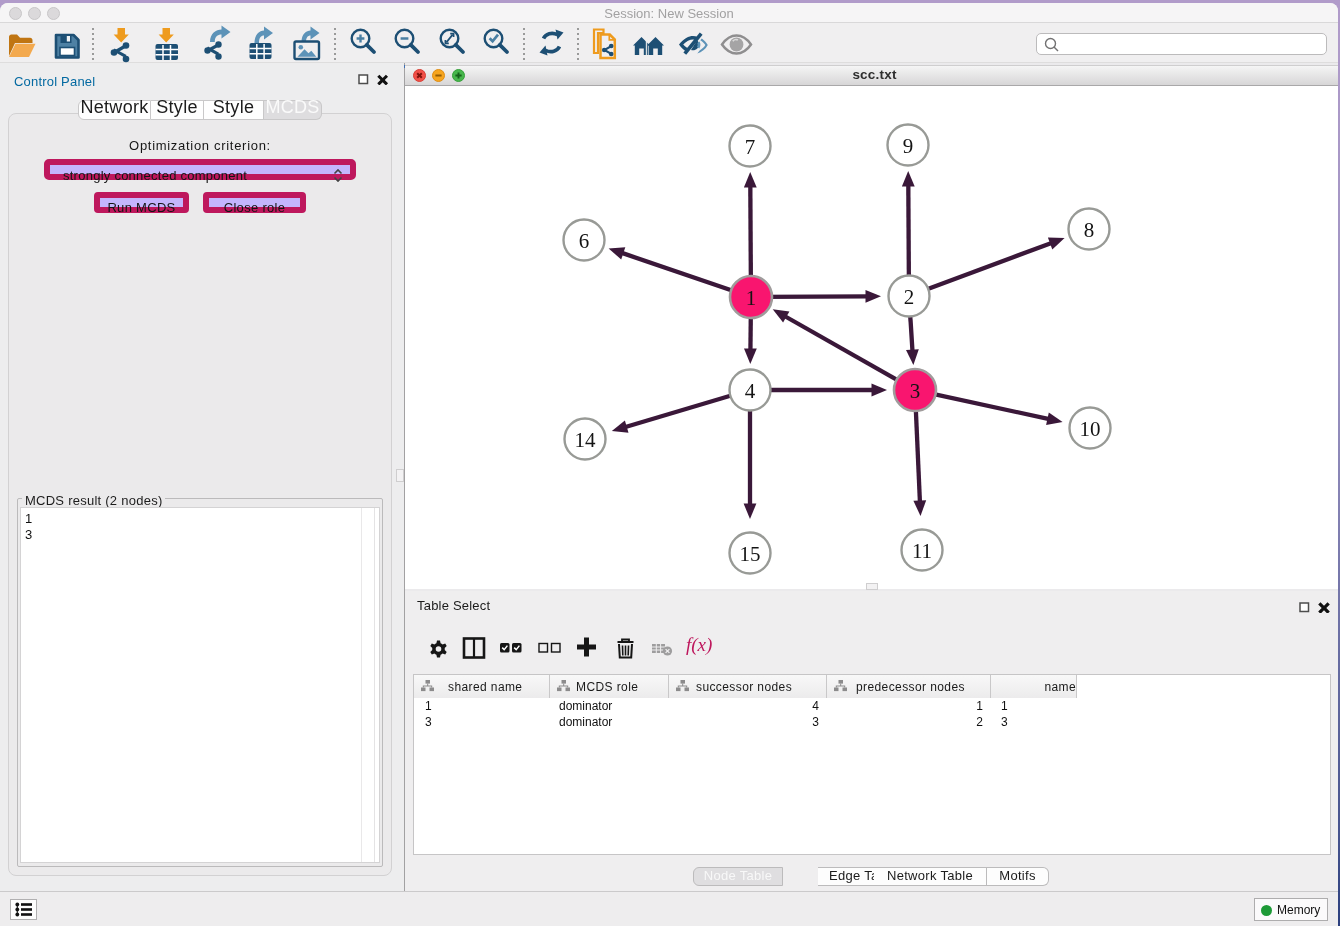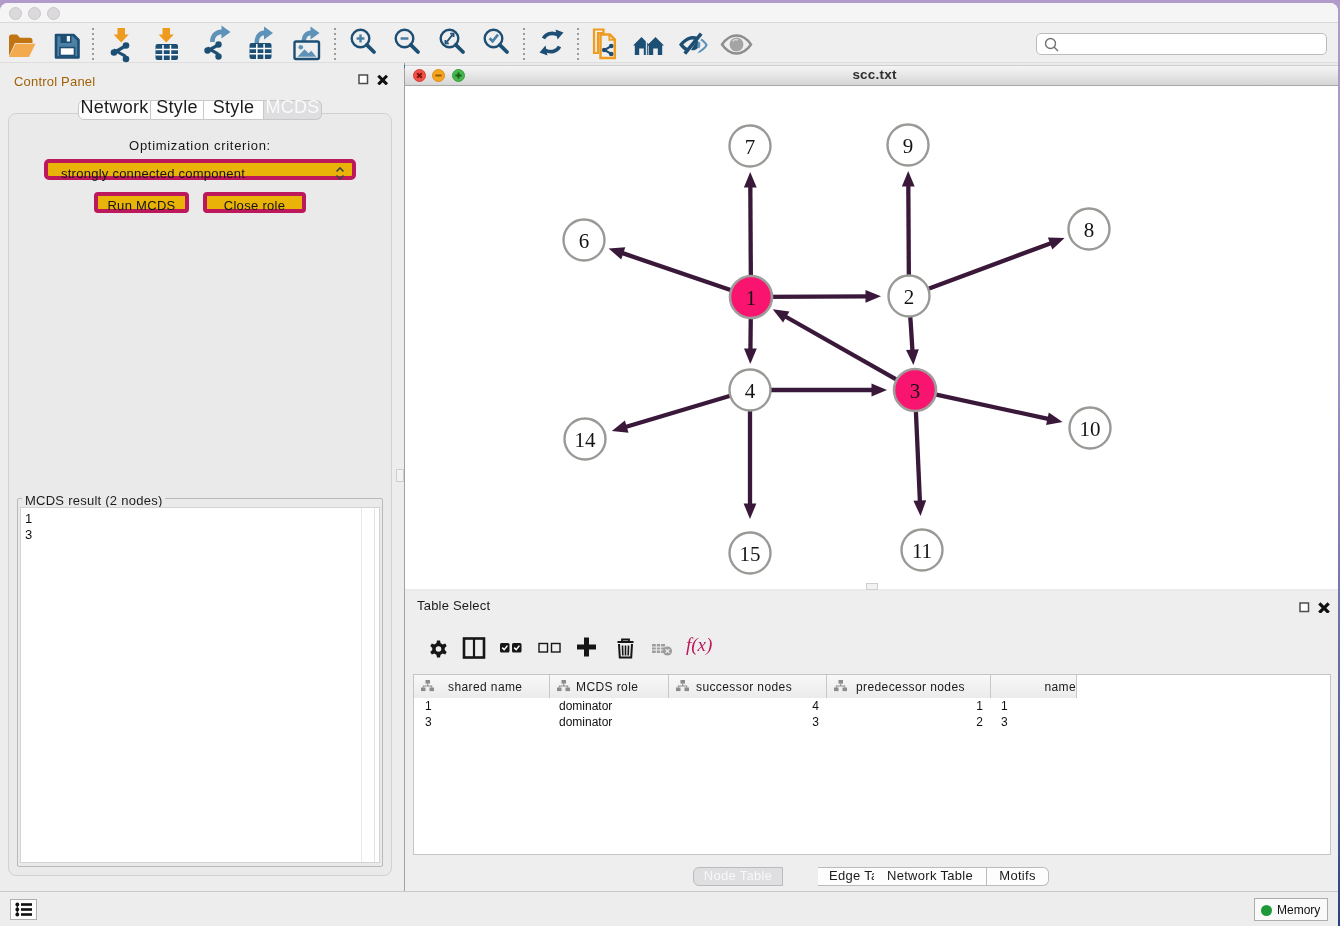--- a/index.html
+++ b/index.html
@@ -7,39 +7,40 @@
 #titlebar{position:absolute;left:0;top:0;width:100%;height:20px;background:#f6f5f6;border-bottom:1px solid #d9d8d9}
 .tl{position:absolute;top:4px;width:13px;height:13px;border-radius:50%;background:#dbd9db;border:1px solid #c8c6c8}
 #title{position:absolute;top:3px;left:0;width:100%;text-align:center;font-size:13px;color:#a2a1a2}
 #toolbar{position:absolute;left:0;top:20px;width:100%;height:40px;background:#f0eff0;border-bottom:1px solid #dedddd}
 .tbi{position:absolute;top:-2px}
 .sep{position:absolute;top:5px;height:32px;width:2px;background-image:repeating-linear-gradient(#9a9a9a 0 2px,transparent 2px 5px)}
 #search{position:absolute;left:1036px;top:10px;width:291px;height:22px;background:#fff;border:1px solid #bcbbbc;border-radius:5px}
 #cpanel{position:absolute;left:0;top:60px;width:404px;height:828px;background:#ededee}
 #cpbody{position:absolute;left:8px;top:50px;width:384px;height:763px;background:#ebeaeb;border:1px solid #d2d1d2;border-radius:8px}
 .tab{position:absolute;top:37px;height:20px;line-height:13px;text-align:center;font-size:18px;letter-spacing:.3px;color:#1c1c1c;background:#fefefe;border:1px solid #c9c8c9;border-left:none}
-.btn{position:absolute;background:#eab308;border:4px solid #be185d;border-radius:4px;font-size:13px;letter-spacing:.3px;color:#141414;text-align:center}
+.btn{position:absolute;background:#c4b5fd;border:6px solid #be185d;border-radius:4px;font-size:13px;letter-spacing:.3px;color:#141414;text-align:center}
 #frame{position:absolute;left:405px;top:62px;width:933px;height:580px}
 #ftitle{position:absolute;left:0;top:0;width:100%;height:21px;background:linear-gradient(#f5f5f5,#d7d6d7);border-top:1px solid #cfcecf;border-bottom:1px solid #a9a8a9}
 .mac{position:absolute;top:3px;width:13px;height:13px;border-radius:50%}
 #canvas{position:absolute;left:0;top:21px;width:933px;height:503px;background:#fff}
 #tpanel{position:absolute;left:405px;top:588px;width:933px;height:300px;background:#efeeef}
 #ttable{position:absolute;left:8px;top:83px;width:918px;height:181px;background:#fff;border:1px solid #c6c5c6}
 #statusbar{position:absolute;left:0;top:888px;width:100%;height:35px;background:#eeedee;border-top:1px solid #cbcacb}
 .hdrcell{position:absolute;top:0;height:23px;border-right:1px solid #c9c8c9;background:linear-gradient(#f8f8f8,#ecebec);font-size:12px;color:#1a1a1a}
 .rowt{position:absolute;font-size:12px;color:#111;white-space:nowrap}
 .btab{position:absolute;top:276px;height:19px;line-height:13px;padding-top:1px;text-align:center;font-size:13px;letter-spacing:.3px;color:#1b1b1b;background:#fdfdfd;border:1px solid #bcbbbc;border-left:none}
 </style></head><body>
 <div class="abs" style="left:1330px;top:0;width:10px;height:926px;background:linear-gradient(#b19bca 0%,#9d94c2 40%,#47548e 90%,#2b3f7e 100%)"></div>
 <div class="abs" style="left:0;top:916px;width:8px;height:10px;background:#3a6cab"></div>
 <div id="win">
     <div id="titlebar">
       <div class="tl" style="left:9px"></div>
       <div class="tl" style="left:28px"></div>
       <div class="tl" style="left:47px"></div>
+      <div id="title">Session: New Session</div>
     </div>
     <div id="toolbar">
       <svg class="tbi" style="left:6px" width="30" height="42" viewBox="0 0 30 42">
         <path d="M3 35 L3 16 C3 14.6 4 13.6 5.4 13.6 L11 13.6 L14 16.8 L24 16.8 C25.5 16.8 26.5 17.8 26.5 19.2 L26.5 22 L9 22 Z" fill="#c07512"></path>
         <path d="M3 36 L9.5 22.8 L29.5 22.8 L23 36 Z" fill="#f3a94e"></path>
       </svg>
       <svg class="tbi" style="left:52px" width="30" height="42" viewBox="0 0 30 42">
         <path d="M4 14 L21.5 14 L26.5 19 L26.5 36.5 L4 36.5 Z" fill="#4e81a4" stroke="#1d4f74" stroke-width="2.6" stroke-linejoin="round"></path>
         <path d="M8.5 13.5 L19.5 13.5 L19.5 22 L8.5 22 Z" fill="#1d4f74"></path>
         <rect x="14.8" y="15" width="3.2" height="5.5" fill="#eef2f5"></rect>
@@ -170,21 +171,21 @@
         <path d="M12.8 20.2 C13.8 18.7 16.3 18.2 17.9 19.1" stroke="#dadada" stroke-width="1.7" fill="none"></path>
       </svg>
       <div id="search">
         <svg width="18" height="18" style="position:absolute;left:6px;top:2px">
           <circle cx="7.5" cy="7.5" r="5" fill="none" stroke="#737273" stroke-width="1.4"></circle>
           <line x1="11" y1="11" x2="15" y2="15" stroke="#737273" stroke-width="1.4"></line>
         </svg>
       </div>
     </div>
     <div id="cpanel">
-      <div style="position:absolute;left:14px;top:11px;font-size:13px;letter-spacing:.2px;color:#a16207">Control Panel</div>
+      <div style="position:absolute;left:14px;top:11px;font-size:13px;letter-spacing:.2px;color:#0369a1">Control Panel</div>
       <svg style="position:absolute;left:358px;top:11px" width="34" height="11">
         <rect x="1" y="1" width="8.5" height="8.5" fill="#fff" stroke="#4d4d4d" stroke-width="1.5"></rect>
         <path d="M21.5 1.2 L25 4.7 L28.5 1.2 L30.8 3.5 L27.3 7 L30.8 10.5 L28.5 12.8 L25 9.3 L21.5 12.8 L19.2 10.5 L22.7 7 L19.2 3.5 Z" transform="scale(0.93) translate(1.5,-0.5)" fill="#111"></path>
       </svg>
       <div id="cpbody"></div>
       <div class="tab" style="left:78px;width:73px;border-radius:6px 0 0 6px;border-left:1px solid #c9c8c9;">Network</div>
       <div class="tab" style="left:151px;width:53px;">Style</div>
       <div class="tab" style="left:204px;width:60px;">Style</div>
       <div class="tab" style="left:264px;width:58px;background:#dedddf;color:#fafafa;border-radius:0 6px 6px 0">MCDS</div>
       <div style="position:absolute;left:0;top:75px;width:400px;text-align:center;font-size:13px;letter-spacing:.7px;color:#171717">Optimization criterion:</div>

